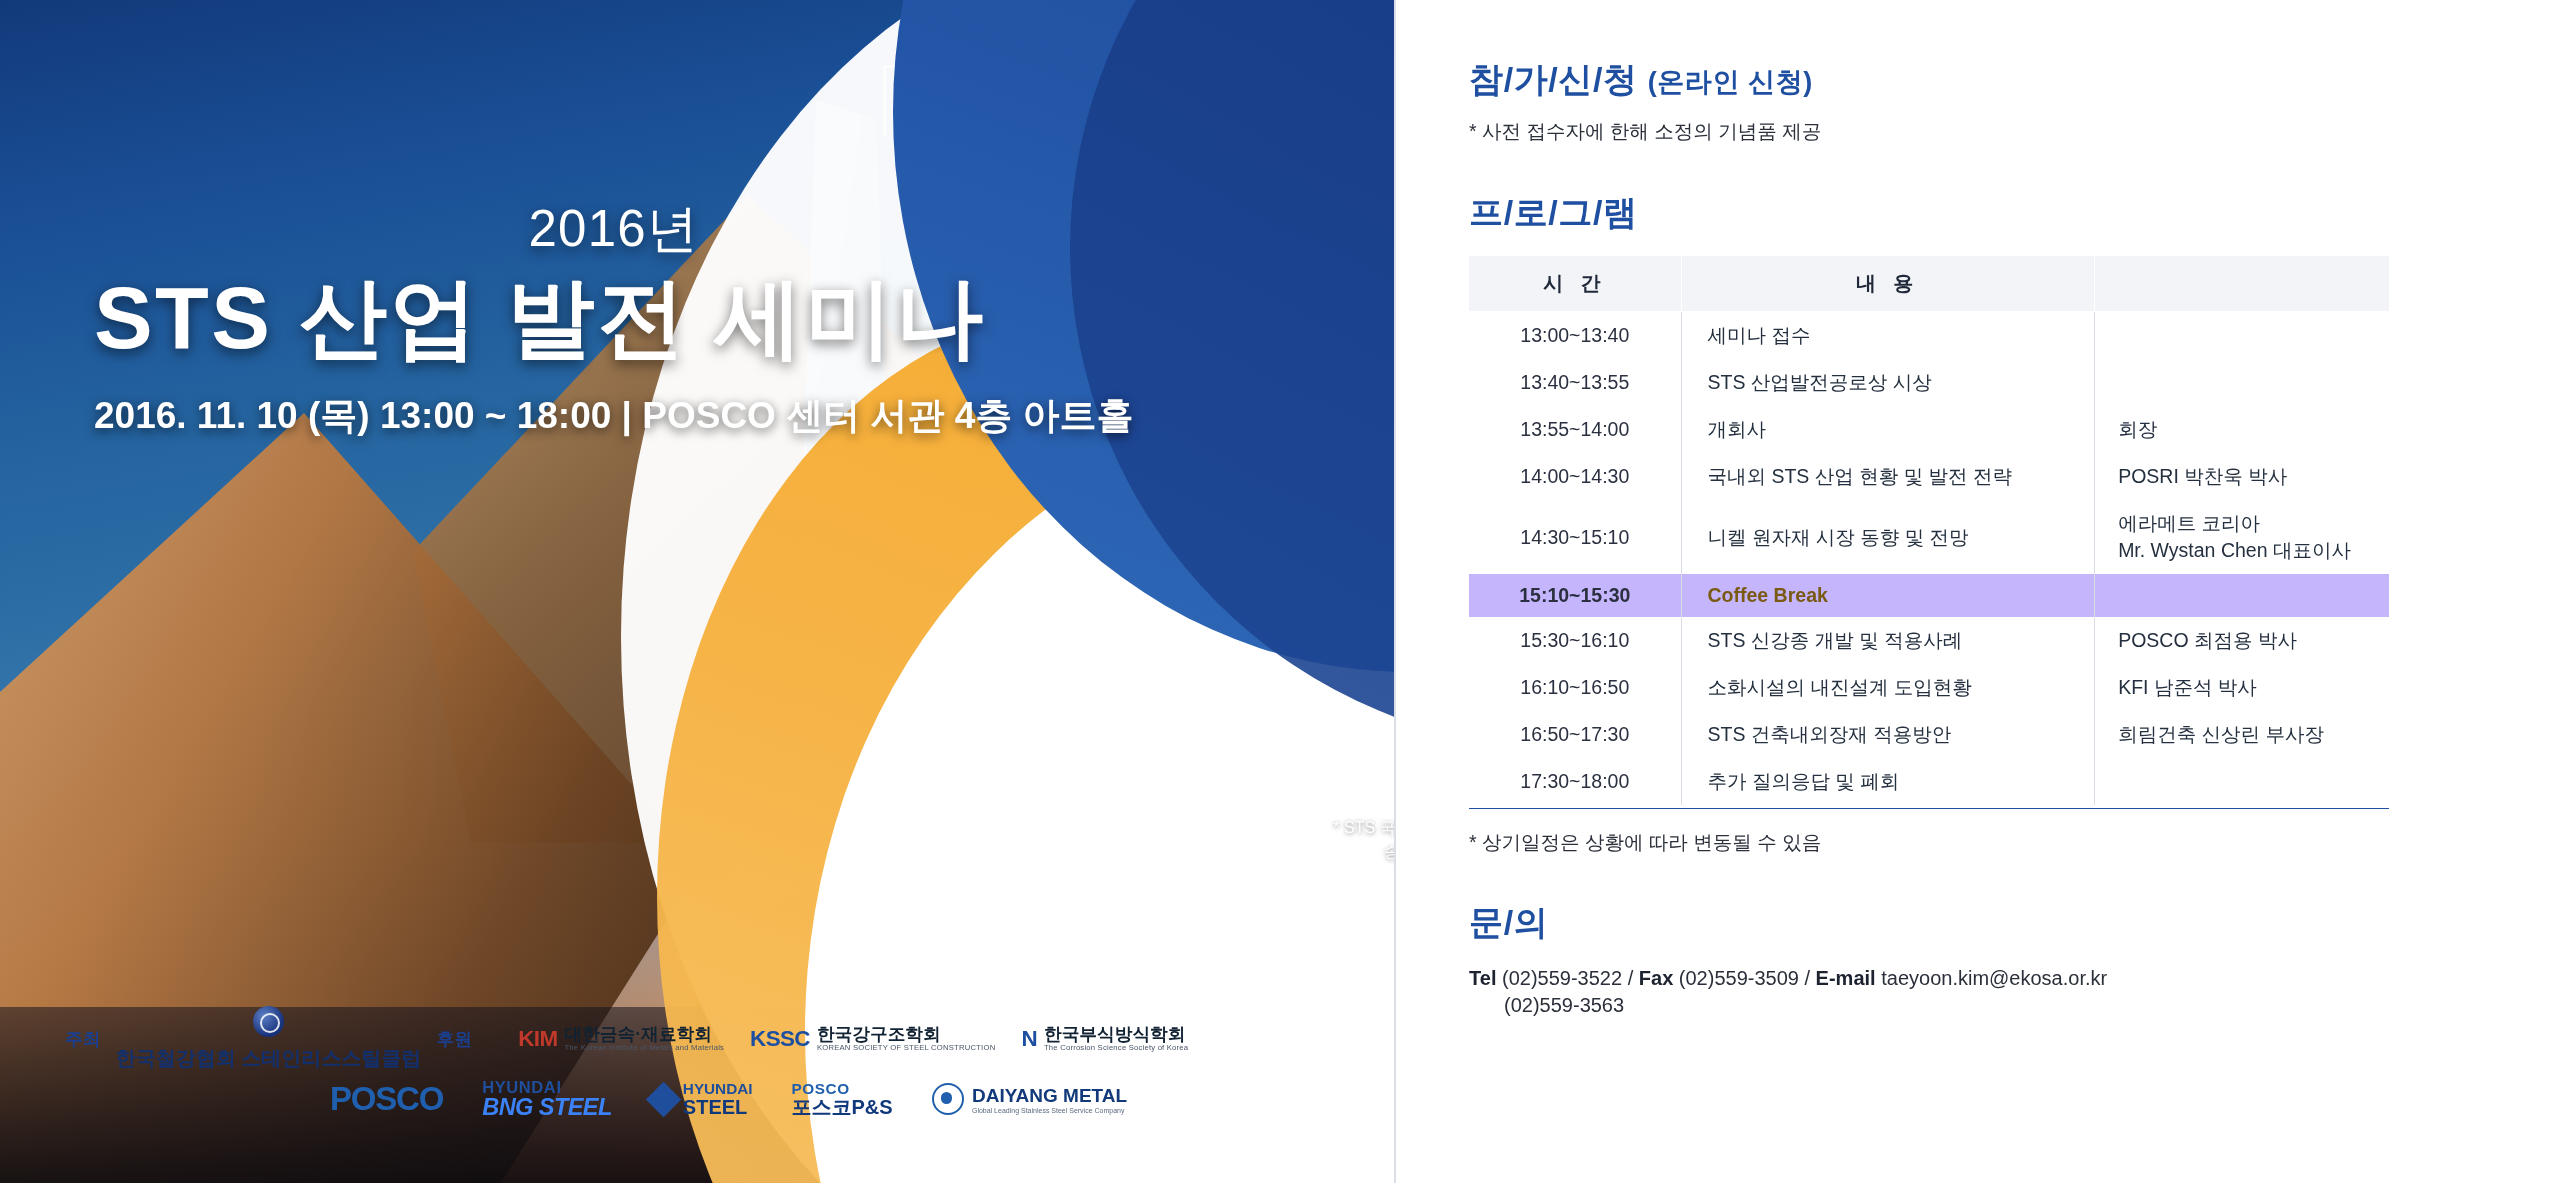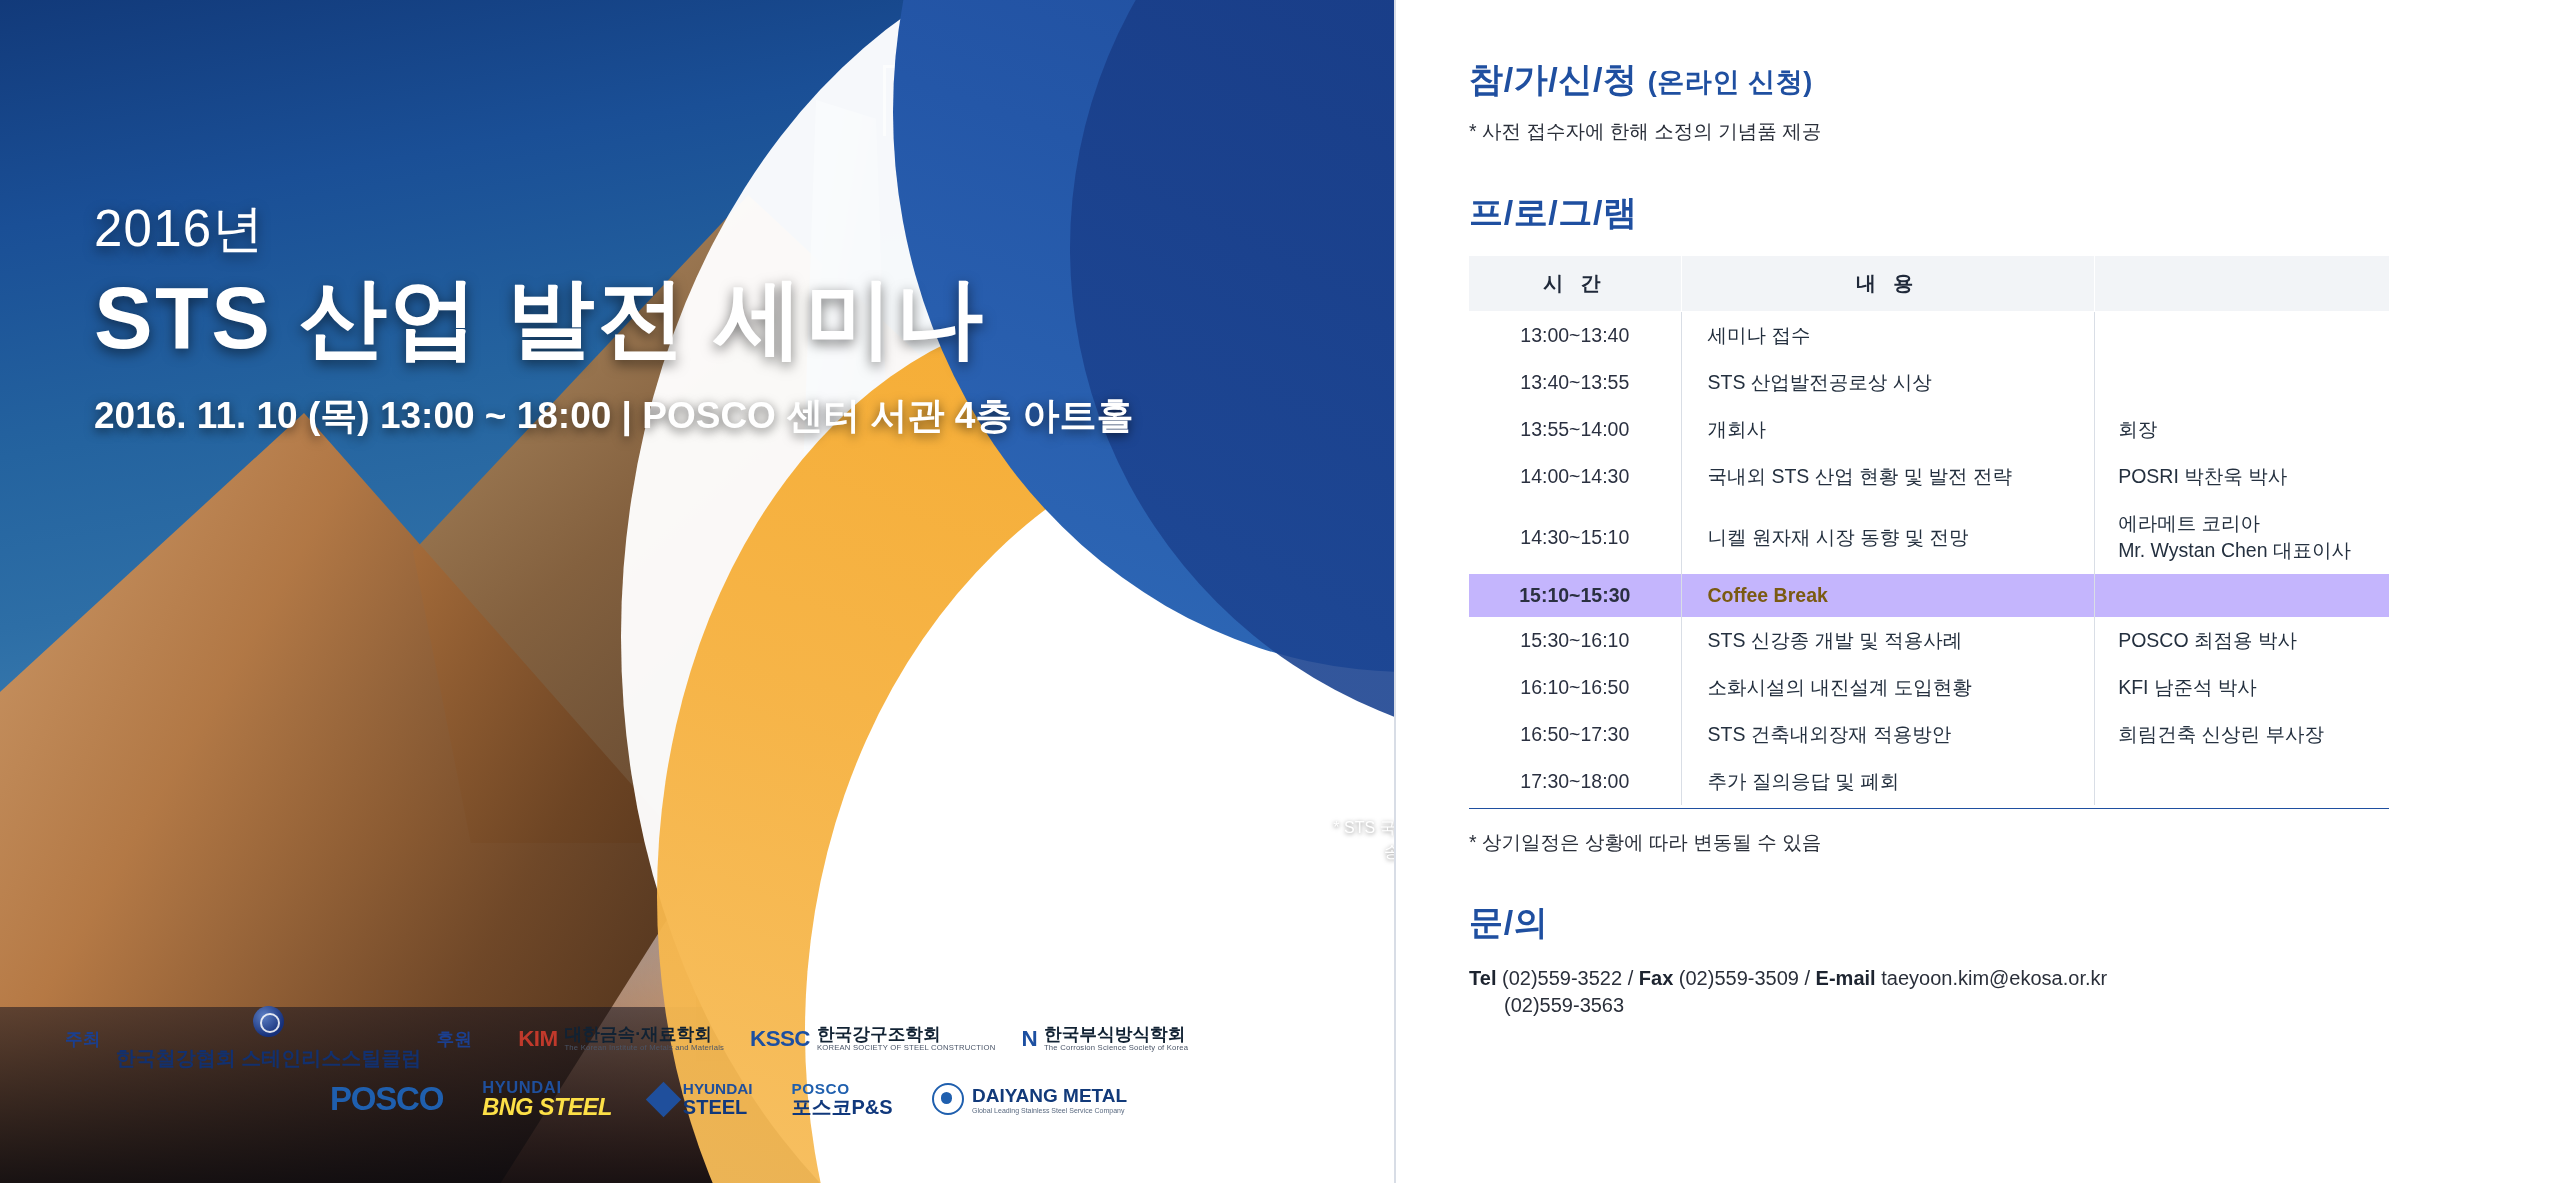--- a/index.html
+++ b/index.html
@@ -106,20 +106,21 @@
   
   .headline {
     position: absolute;
     left: 94px; top: 195px;
     color: #fff;
     text-shadow: 0 3.5px 13px rgba(0,0,0,.55);
   }
   .year {
     font-size: 51px; font-weight: 400; letter-spacing: 1.2px;
     margin-bottom: 4.7px;
+    text-align: center;
   }
   .title-main {
     font-size: 88px; font-weight: 700; letter-spacing: 2.4px;
     line-height: 1.12;
     white-space: nowrap;
   }
   .subline {
     margin-top: 23.6px;
     font-size: 37px; font-weight: 700;
     white-space: nowrap;
@@ -175,21 +176,21 @@
   .sp-item .txt .en { font-size: 7.7px; color: #4a5568; letter-spacing: 0.2px; }
 
   .sp-row2 {
     position: absolute; left: 330px; top: 90px;
     display: flex; align-items: center; gap: 39px;
     white-space: nowrap;
   }
   .logo-posco { font-size: 33px; font-weight: 700; color: #1f5fae; letter-spacing: -1.2px; }
   .logo-two { line-height: 1.0; text-align: left; }
   .logo-two .l1 { font-size: 16.5px; font-weight: 700; color: #1f4f9c; letter-spacing: 0.6px;}
-  .logo-two .l2 { font-size: 23.6px; font-weight: 700; color: #fde047; font-style: italic; letter-spacing: -0.6px;}
+  .logo-two .l2 { font-size: 23.6px; font-weight: 700; color: #3b82f6; font-style: italic; letter-spacing: -0.6px;}
   .logo-hy { display:flex; align-items:center; gap:7px; }
   .hy-sq { width: 25px; height: 25px; background:#1f4f9c; transform: rotate(45deg); }
   .logo-hy .t { line-height:1.0; }
   .logo-hy .t .a { font-size: 15.3px; font-weight:700; color:#1f4f9c; }
   .logo-hy .t .b { font-size: 20px; font-weight:700; color:#10387c; }
   .logo-pns { line-height:1.0; }
   .logo-pns .a { font-size: 15.3px; font-weight:700; color:#1f5fae; letter-spacing:0.6px;}
   .logo-pns .b { font-size: 20px; font-weight:700; color:#10387c; }
   .logo-dy { display:flex; align-items:center; gap:8.3px; }
   .dy-mark {

